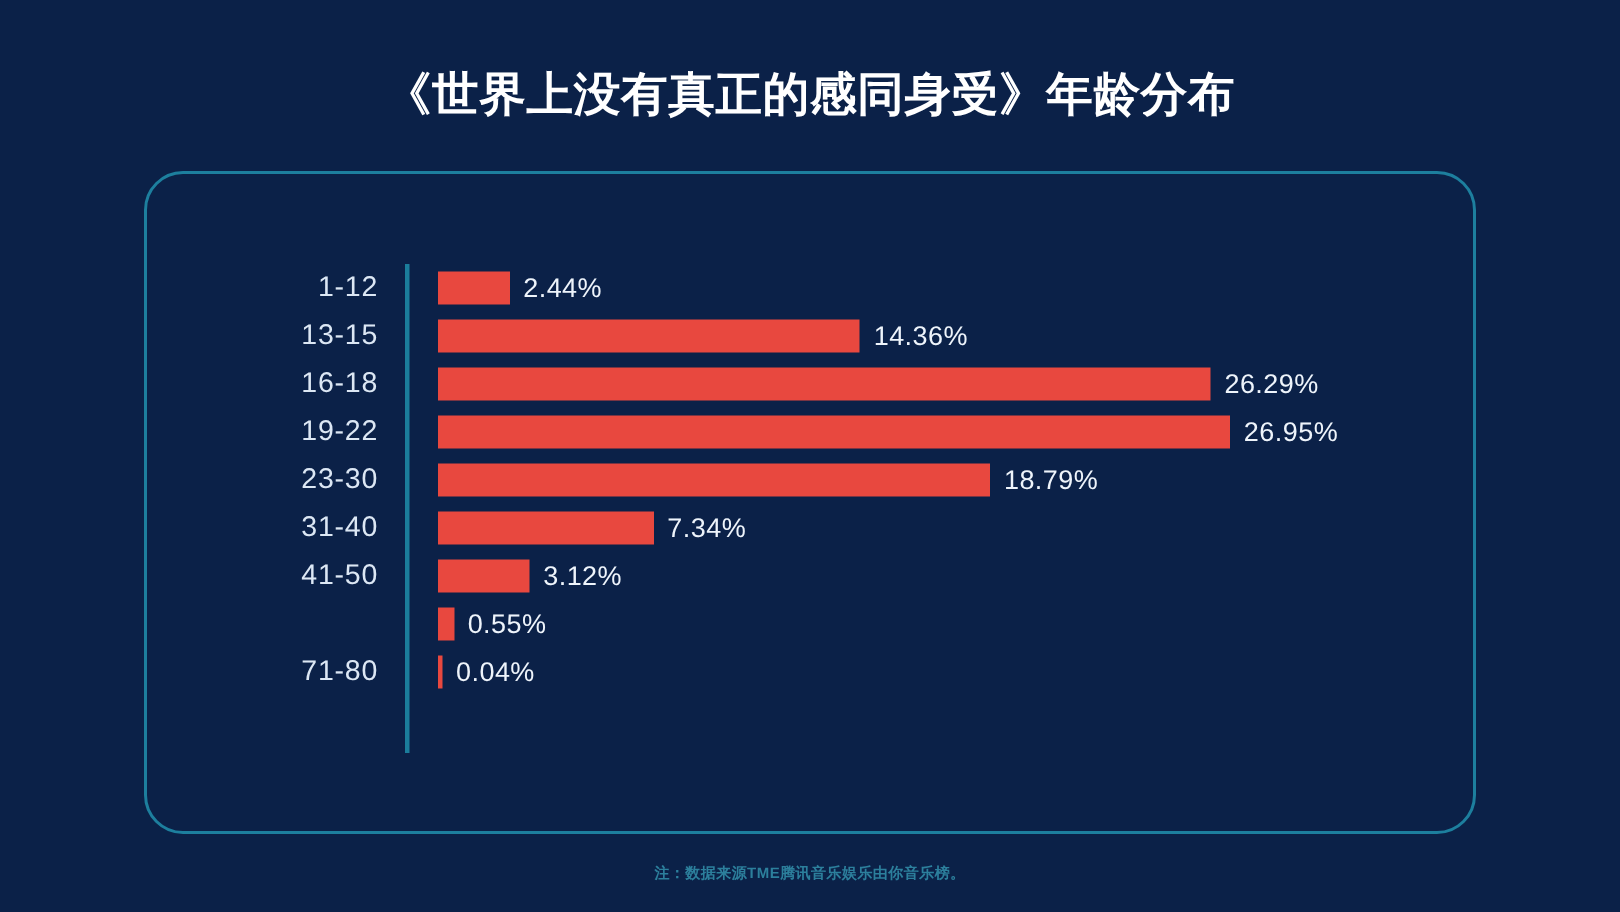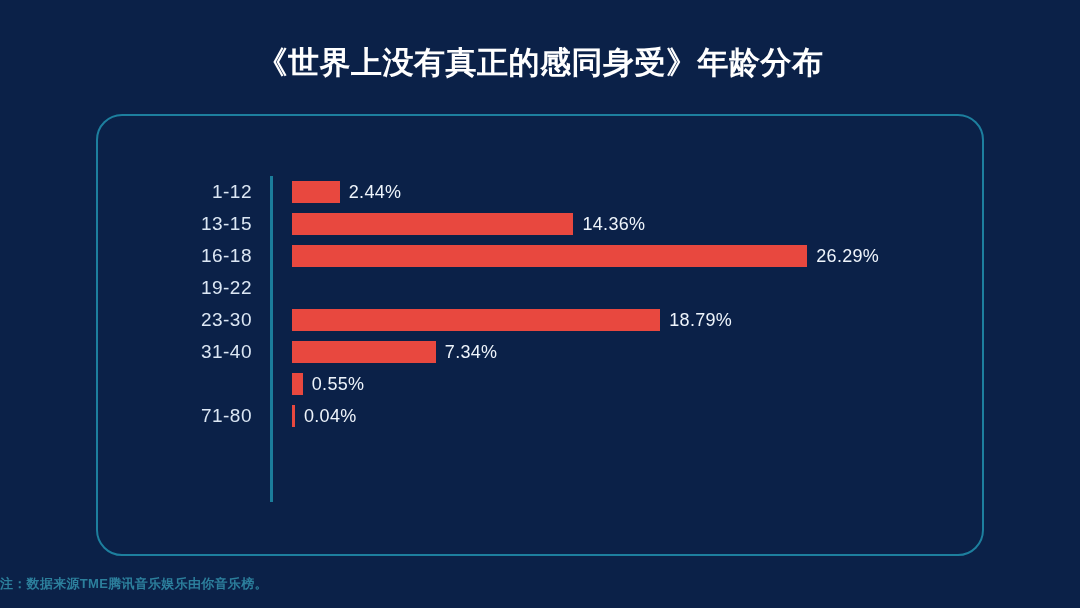--- a/index.html
+++ b/index.html
@@ -108,23 +108,23 @@
     white-space: nowrap;
     letter-spacing: 0.3px;
   }
 
   
   .footer-note {
     position: absolute;
     left: 0;
     top: 575px;
     width: 1080px;
-    text-align: left;
+    text-align: center;
     color: #2c7f9c;
-    font-size: 13px;
+    font-size: 10px;
     font-weight: bold;
     letter-spacing: 0.3px;
     white-space: nowrap;
   }
 </style>
 </head>
 <body>
 
 <div class="chart-title">《世界上没有真正的感同身受》年龄分布</div>
 
@@ -149,36 +149,47 @@
       </div>
       <div class="bar-row">
         <div class="cat-label">16-18</div>
         <div class="bar-track">
           <div class="bar" style="width: 515.284px; background: rgb(232, 72, 63);"></div>
           <div class="bar-value">26.29%</div>
         </div>
       </div>
       <div class="bar-row">
         <div class="cat-label">19-22</div>
+        <div class="bar-track">
+          <div class="bar" style="width: 528.22px; background: rgb(232, 72, 63);"></div>
+          <div class="bar-value">26.95%</div>
+        </div>
       </div>
       <div class="bar-row">
         <div class="cat-label">23-30</div>
         <div class="bar-track">
           <div class="bar" style="width: 368.284px; background: rgb(232, 72, 63);"></div>
           <div class="bar-value">18.79%</div>
         </div>
       </div>
       <div class="bar-row">
         <div class="cat-label">31-40</div>
         <div class="bar-track">
           <div class="bar" style="width: 143.864px; background: rgb(232, 72, 63);"></div>
           <div class="bar-value">7.34%</div>
         </div>
       </div>
       <div class="bar-row">
+        <div class="cat-label">41-50</div>
+        <div class="bar-track">
+          <div class="bar" style="width: 61.152px; background: rgb(232, 72, 63);"></div>
+          <div class="bar-value">3.12%</div>
+        </div>
+      </div>
+      <div class="bar-row">
         <div class="bar-track">
           <div class="bar" style="width: 10.78px; background: rgb(232, 72, 63);"></div>
           <div class="bar-value">0.55%</div>
         </div>
       </div>
       <div class="bar-row">
         <div class="cat-label">71-80</div>
         <div class="bar-track">
           <div class="bar" style="width: 3px; background: rgb(232, 72, 63);"></div>
           <div class="bar-value">0.04%</div>

